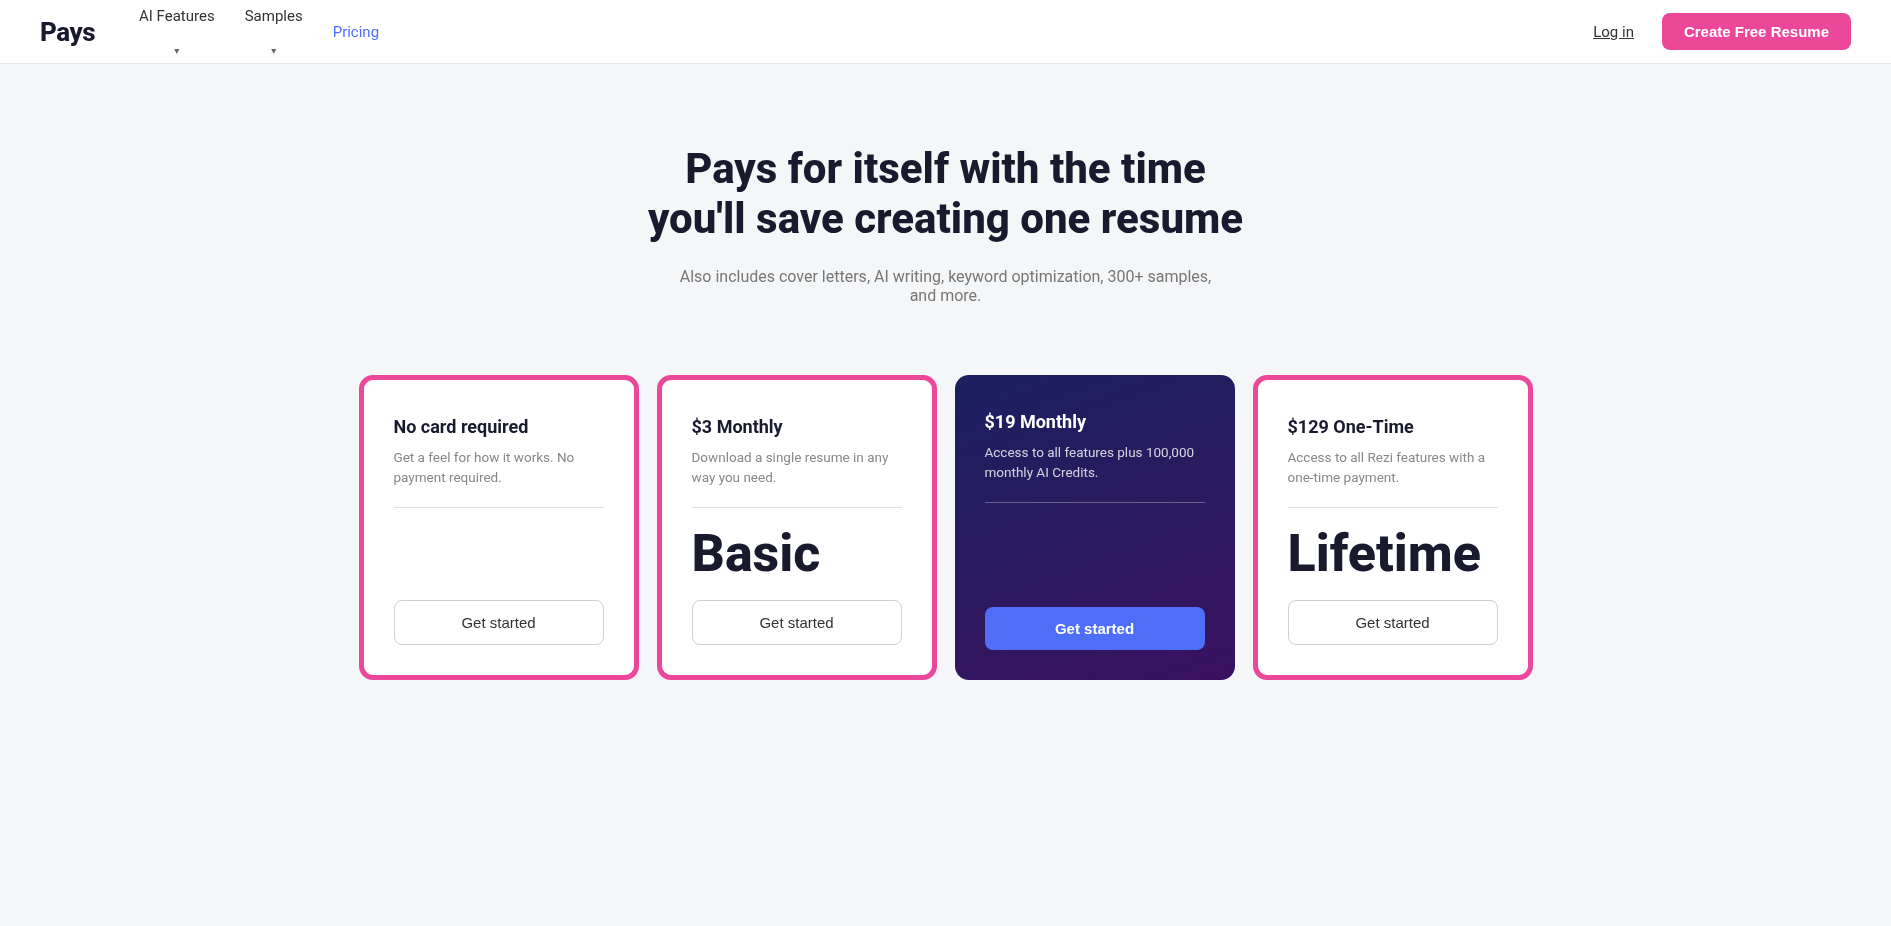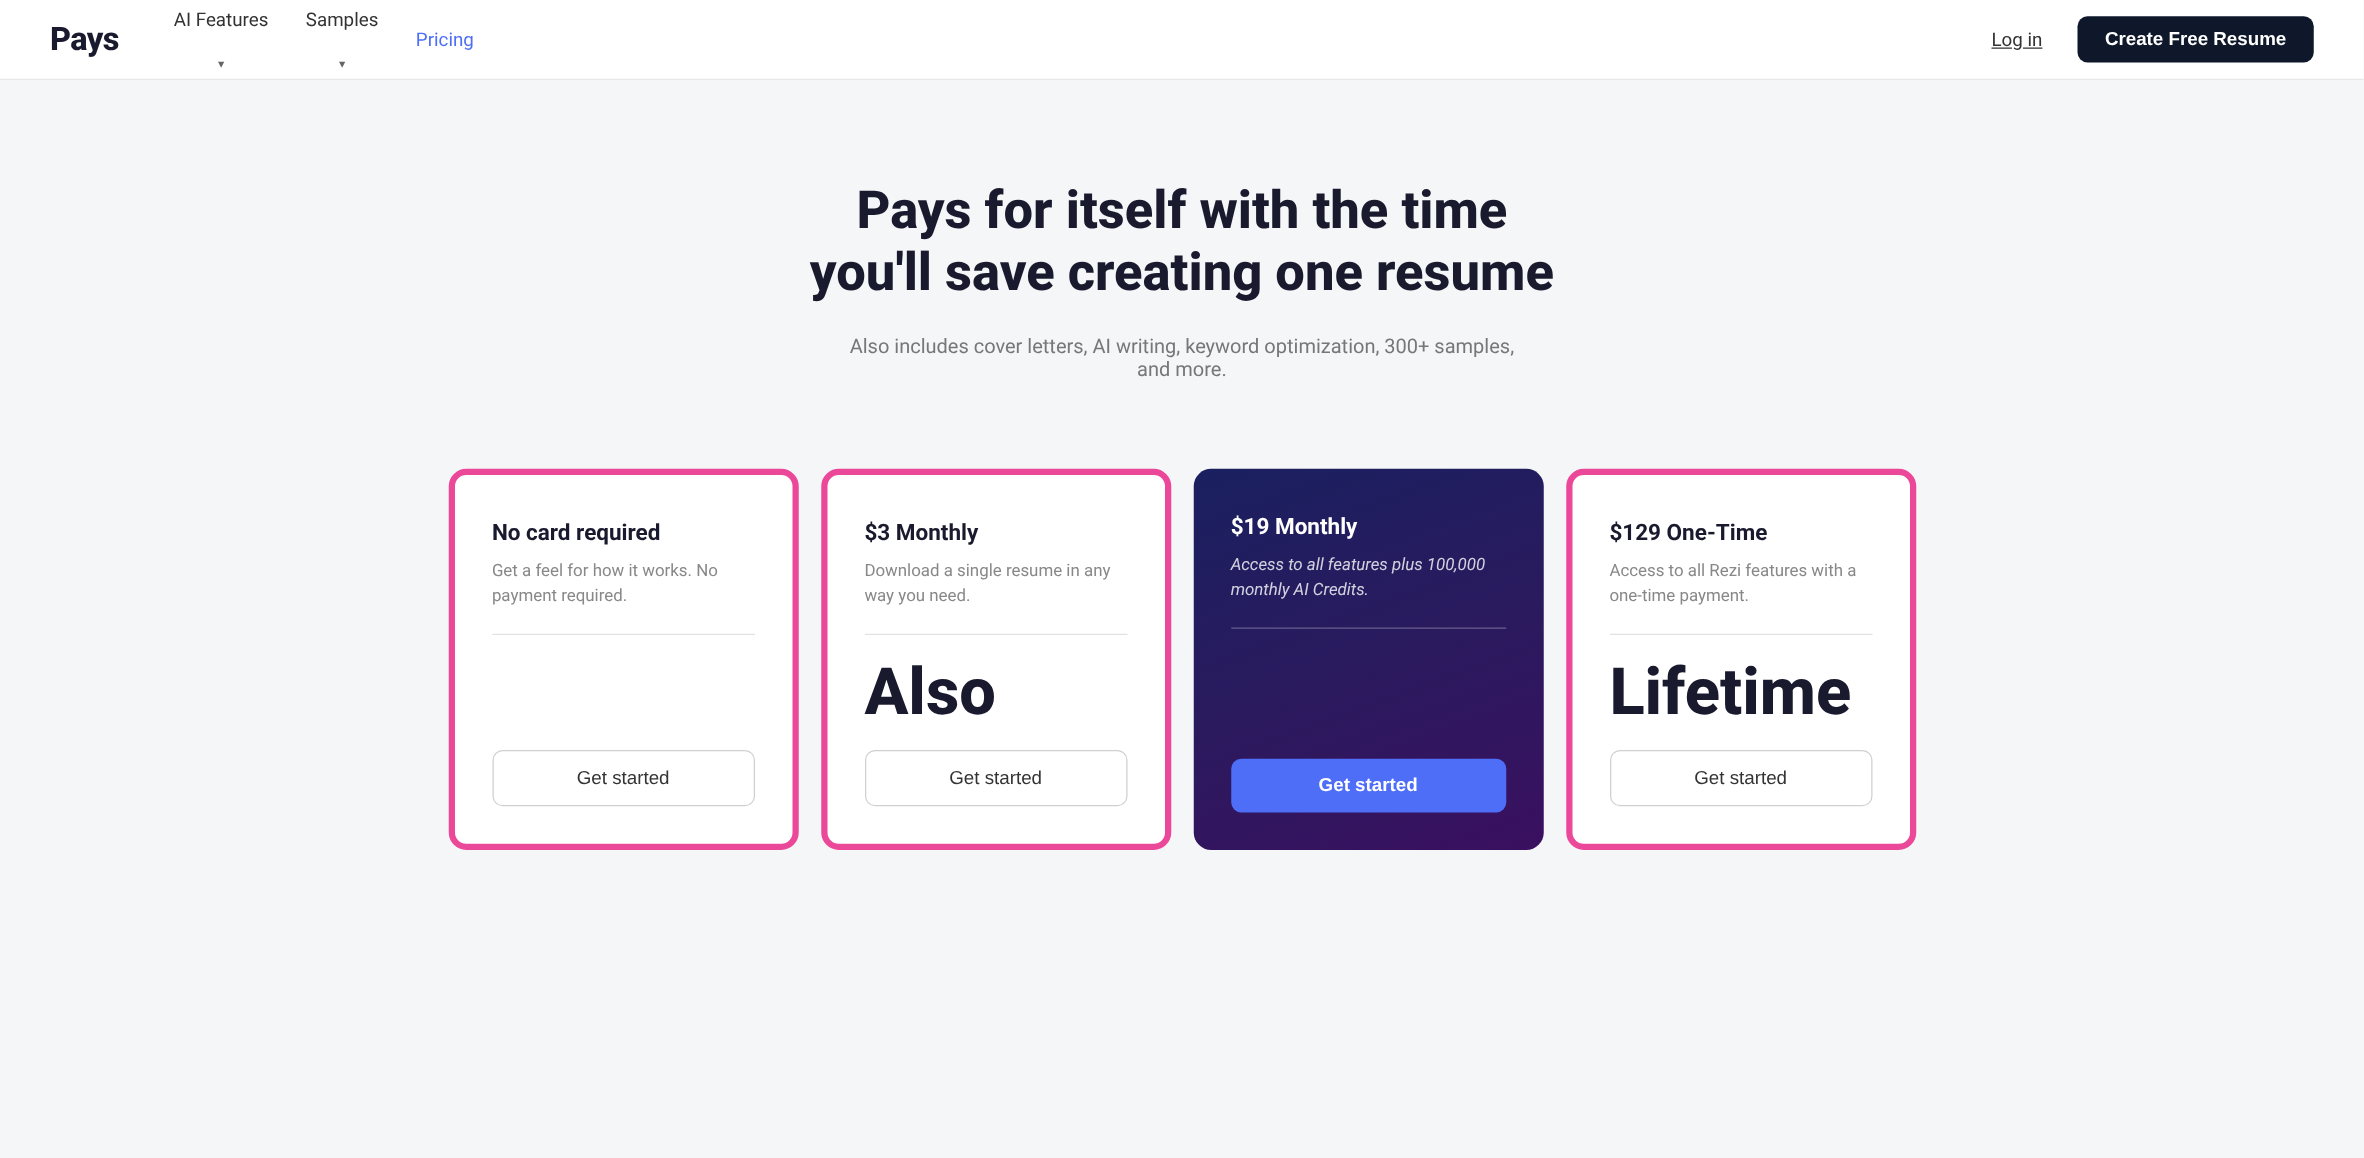--- a/index.html
+++ b/index.html
@@ -61,21 +61,21 @@
     }
     .login-btn {
       font-size: 15px;
       color: #333;
       cursor: pointer;
       padding: 8px 12px;
       border-radius: 6px;
       text-decoration: underline;
     }
     .cta-btn {
-      background: #0f172a;
+      background: #ec4899;
       color: #fff;
       font-size: 15px;
       font-weight: 600;
       padding: 10px 22px;
       border-radius: 8px;
       cursor: pointer;
       border: none;
       text-align: center;
     }
 
@@ -134,21 +134,20 @@
     .card.featured .card-price-label {
       color: #fff;
     }
     .card-description {
       font-size: 13.5px;
       color: #888;
       line-height: 1.5;
     }
     .card.featured .card-description {
       color: rgba(255,255,255,0.8);
-      font-style: italic;
     }
     .card-divider {
       height: 1px;
       background: #e2e2e2;
     }
     .card.featured .card-divider {
       background: rgba(255,255,255,0.3);
     }
     .card-plan-name {
       font-size: 52px;
@@ -226,21 +225,21 @@
       <button class="get-started-btn">Get started</button>
     </div>
   </div>
 
   <div class="card">
     <div class="card-top">
       <div class="card-price-label">$3 Monthly</div>
       <div class="card-description">Download a single resume in any way you need.</div>
     </div>
     <div class="card-divider"></div>
-    <div class="card-plan-name">Also</div>
+    <div class="card-plan-name">Basic</div>
     <div class="card-action">
       <button class="get-started-btn">Get started</button>
     </div>
   </div>
 
   <div class="card featured">
     <div class="card-top">
       <div class="card-price-label">$19 Monthly</div>
       <div class="card-description">Access to all features plus 100,000 monthly AI Credits.</div>
     </div>

